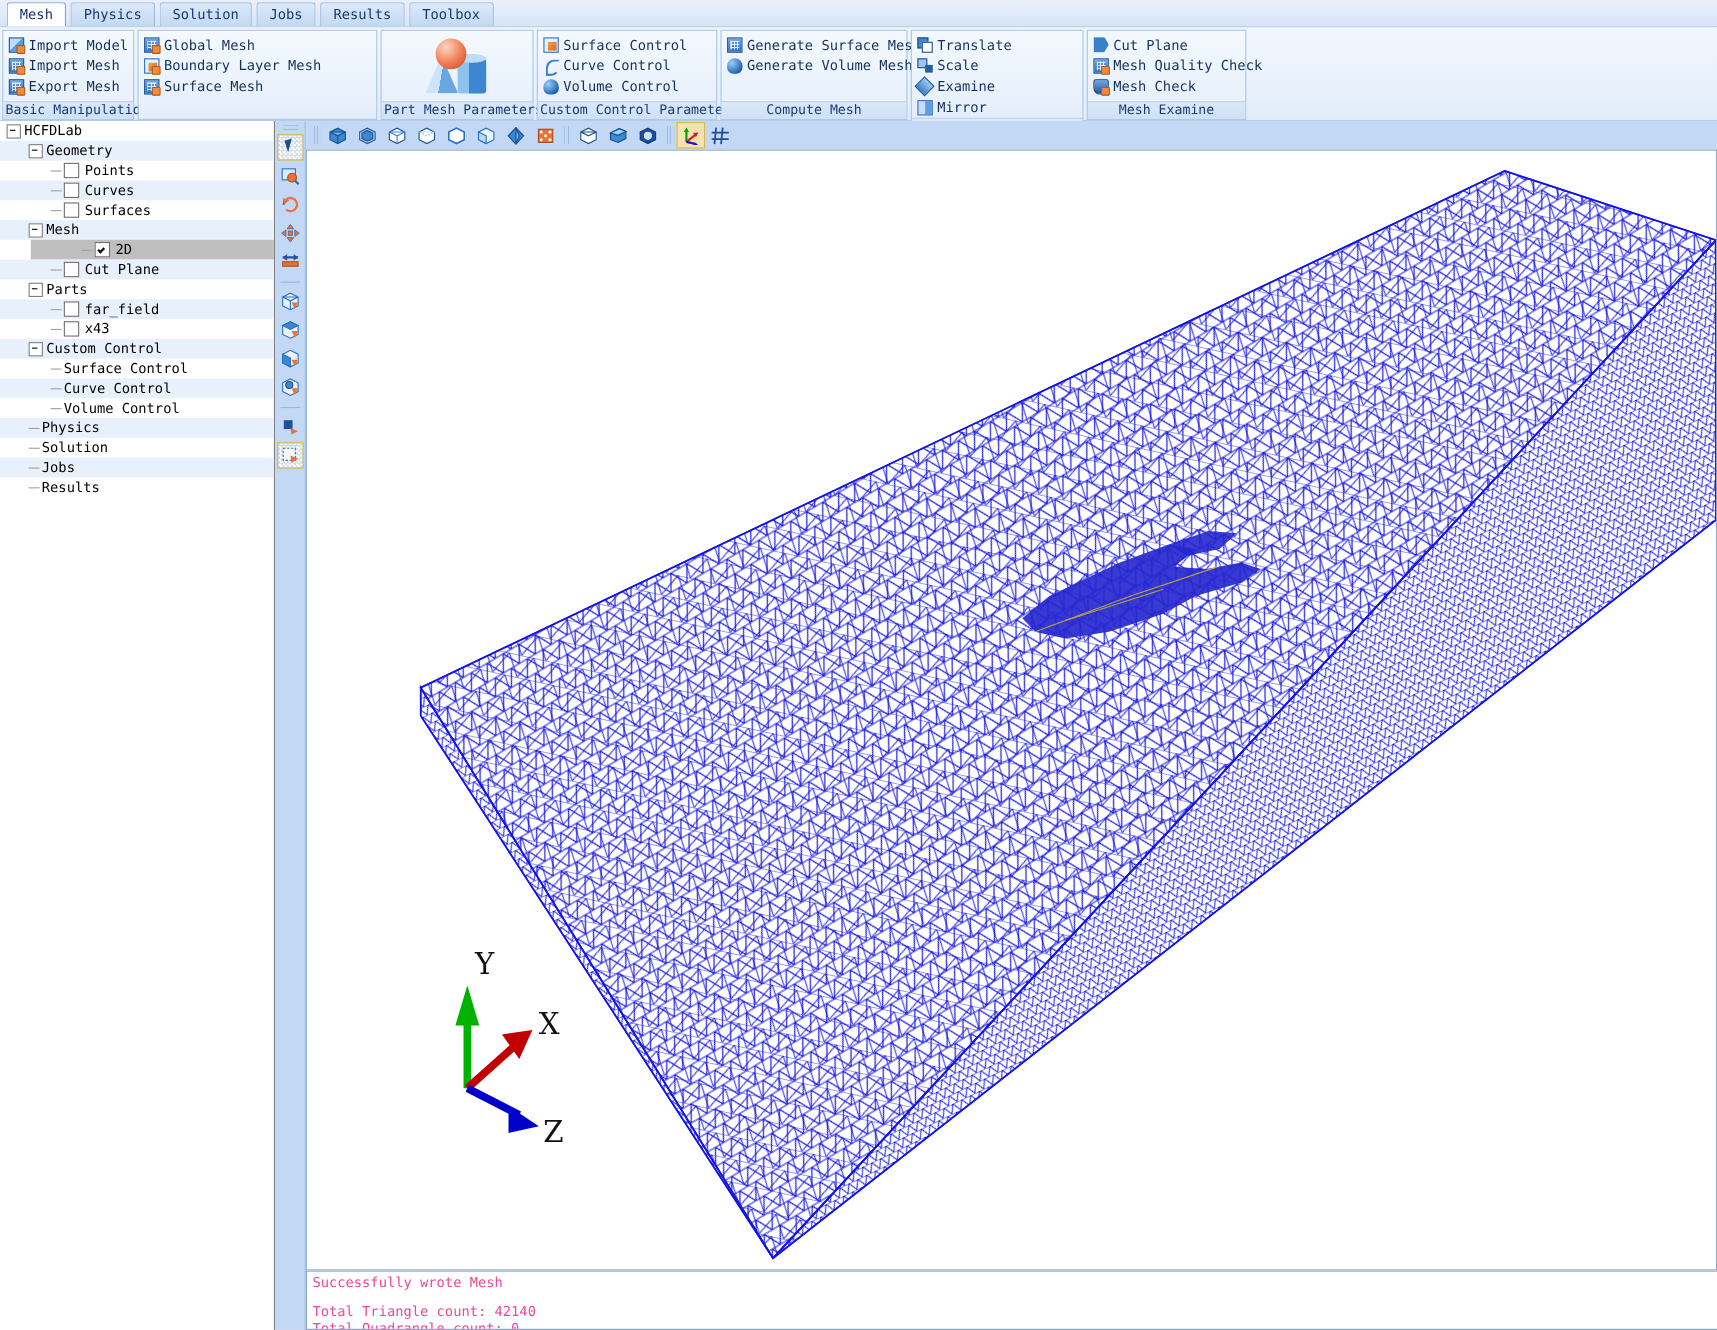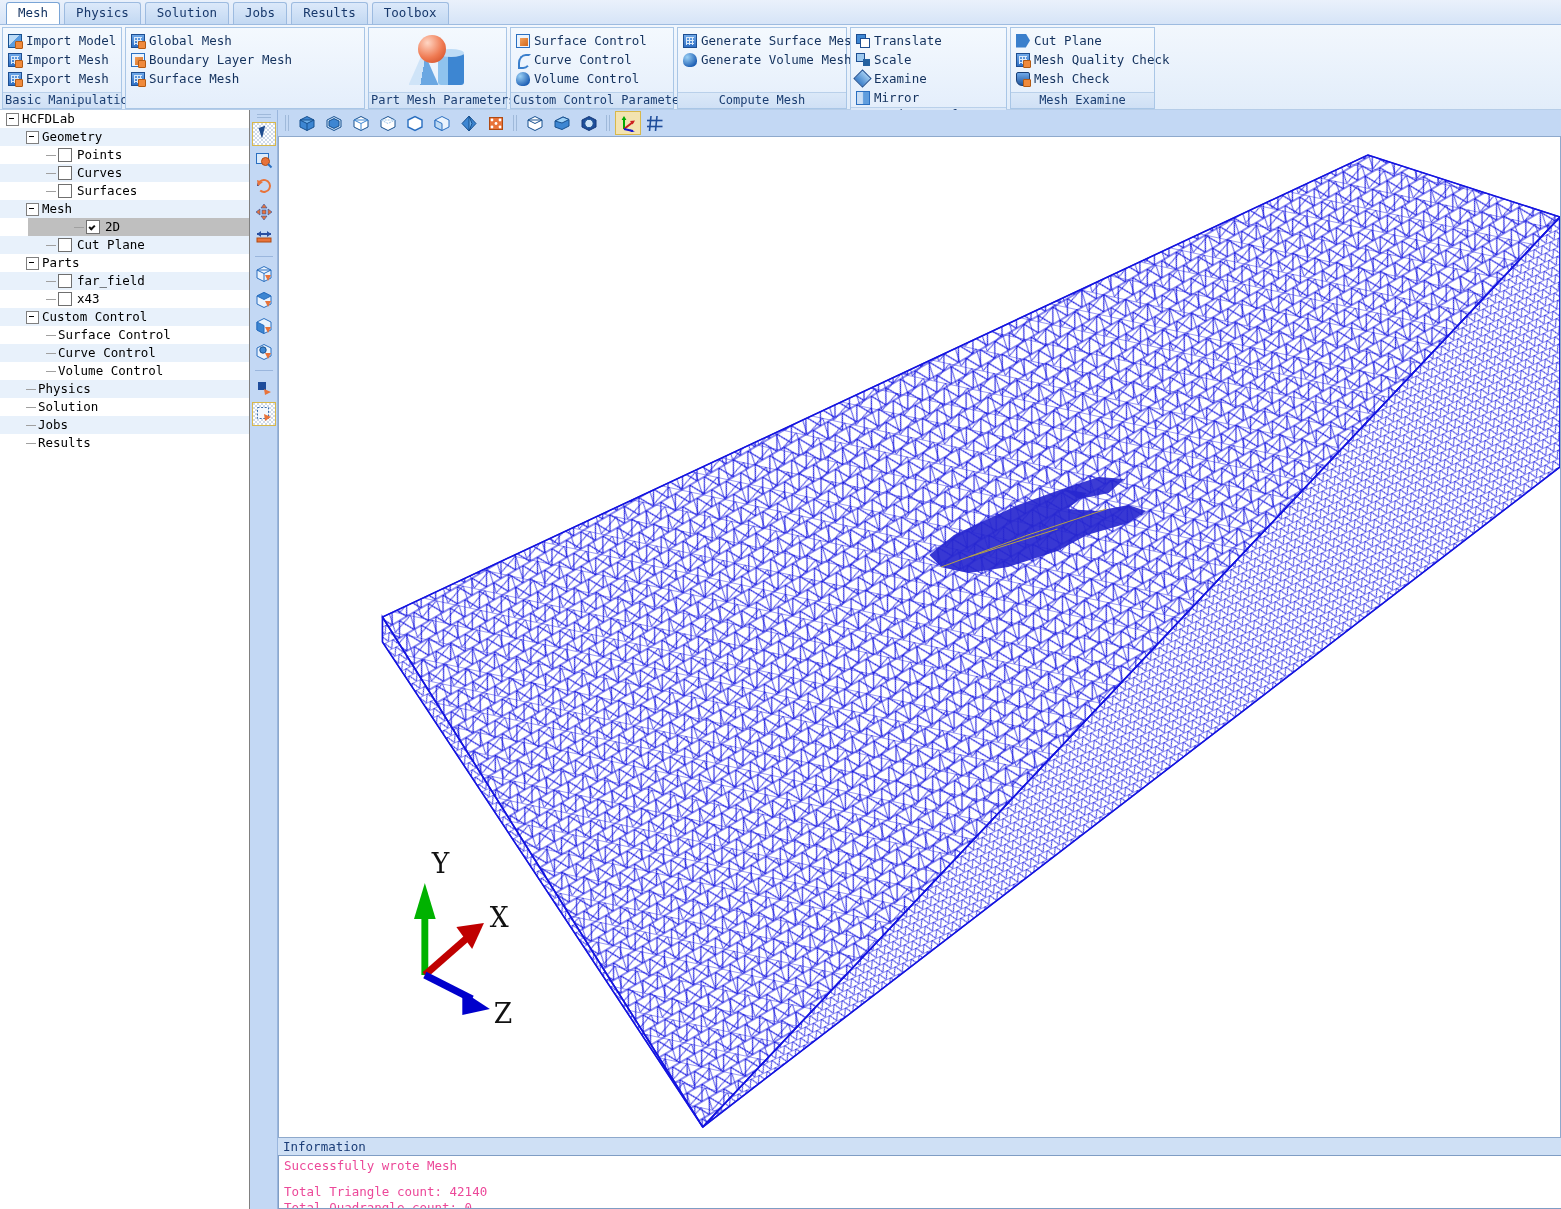--- a/index.html
+++ b/index.html
@@ -296,21 +296,21 @@
           <span class="ricon">
             <span class="ic-grid" style="position:absolute;inset:0"></span>
               <span class="ic-dot"></span>
           </span>
           <span class="lbl">Export Mesh</span>
         </div>
       </div>
       <div class="gtitle">Basic Manipulation</div>
     </div>
 
-    <div class="rgroup" style="width:240px">
+    <div class="rgroup" style="width:218px">
       <div class="items">
         <div class="ritem" style="width:110px">
           <span class="ricon">
             <span class="ic-grid" style="position:absolute;inset:0"></span>
               <span class="ic-dot"></span>
           </span>
           <span class="lbl">Global Mesh</span>
         </div>
         <div class="ritem" style="width:auto">
           <span class="ricon">
@@ -810,21 +810,20 @@
             <line x1="148" y1="838" x2="196" y2="862" stroke="#0000cc" stroke-width="7"></line>
             <polygon points="214,872 186,854 186,878" fill="#0000cc"></polygon>
             <text class="axis-label" x="155" y="736">Y</text>
             <text class="axis-label" x="214" y="790">X</text>
             <text class="axis-label" x="218" y="886">Z</text>
           </g>
         </svg>
       </div>
 
       <div class="infodock">
-        <div class="infotitle">Information</div>
         <div class="infobody">
           <div class="infoline">Successfully wrote Mesh</div>
           <div class="infoline blank"></div>
           <div class="infoline">Total Triangle count: 42140</div>
           <div class="infoline">Total Quadrangle count: 0</div>
         </div>
       </div>
 
     </div>
   </div>

